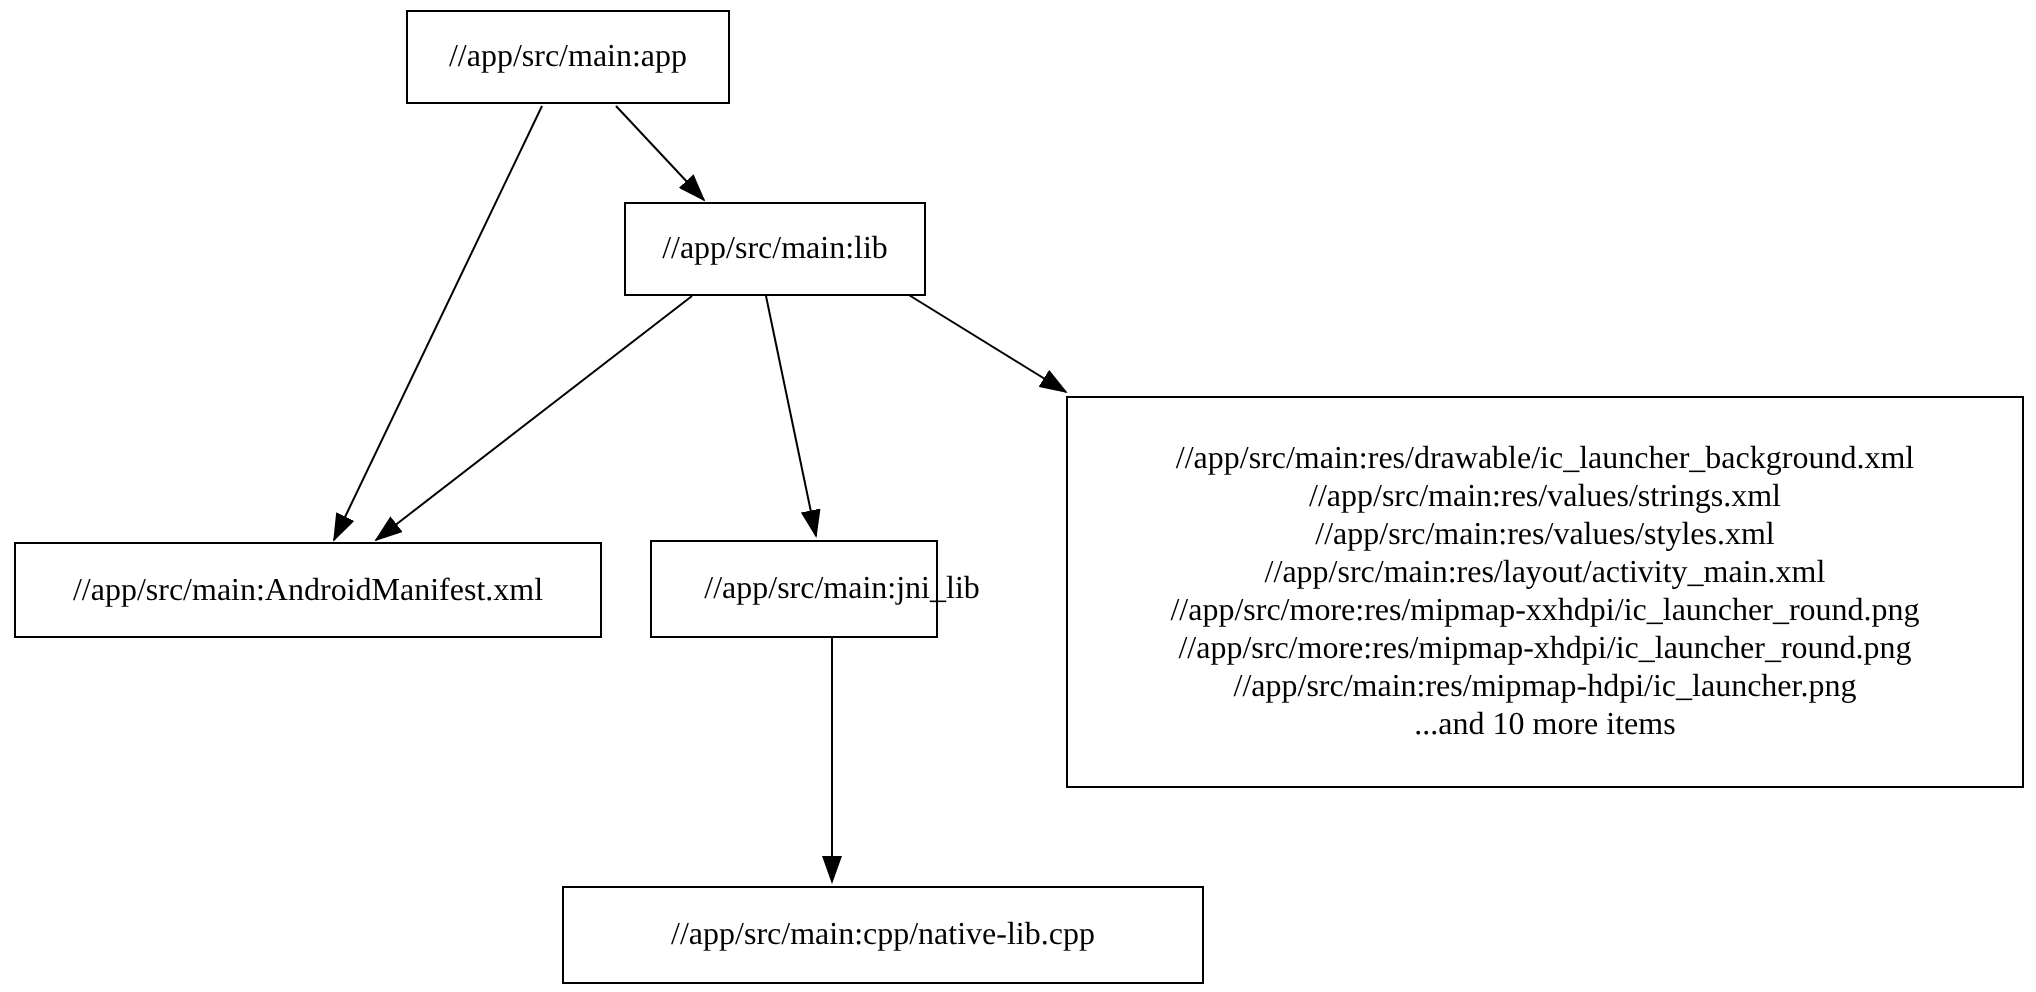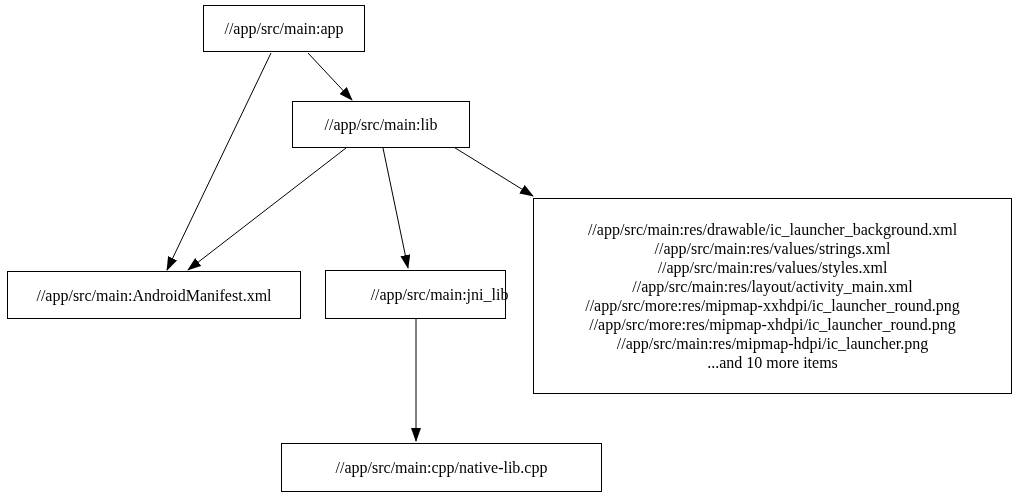--- a/index.html
+++ b/index.html
@@ -34,23 +34,23 @@
     font-size: 16px;
     line-height: 19px;
     box-sizing: border-box;
     white-space: nowrap;
   }
   .node.multiline {
     flex-direction: column;
     justify-content: center;
   }
   #node-app            { left: 203px; top: 5px;   width: 162px; height: 47px; }
-  #node-lib            { left: 292px; top: 101px; width: 178px; height: 47px; }
+  #node-lib            { left: 312px; top: 101px; width: 151px; height: 47px; }
   #node-manifest       { left: 7px;   top: 271px; width: 294px; height: 48px; }
-  #node-jni-lib        { left: 325px; top: 270px; width: 181px; height: 49px; padding-left: 48px; }
+  #node-jni-lib        { left: 325px; top: 270px; width: 144px; height: 49px; padding-left: 48px; }
   #node-res-list       { left: 533px; top: 198px; width: 479px; height: 196px; }
   #node-native-lib-cpp { left: 281px; top: 443px; width: 321px; height: 49px; }
 </style>
 </head>
 <body>
 
 <div class="canvas">
 
   <svg class="edges" width="1018" height="496" viewBox="0 0 1018 496" xmlns="http://www.w3.org/2000/svg">
     <defs>

